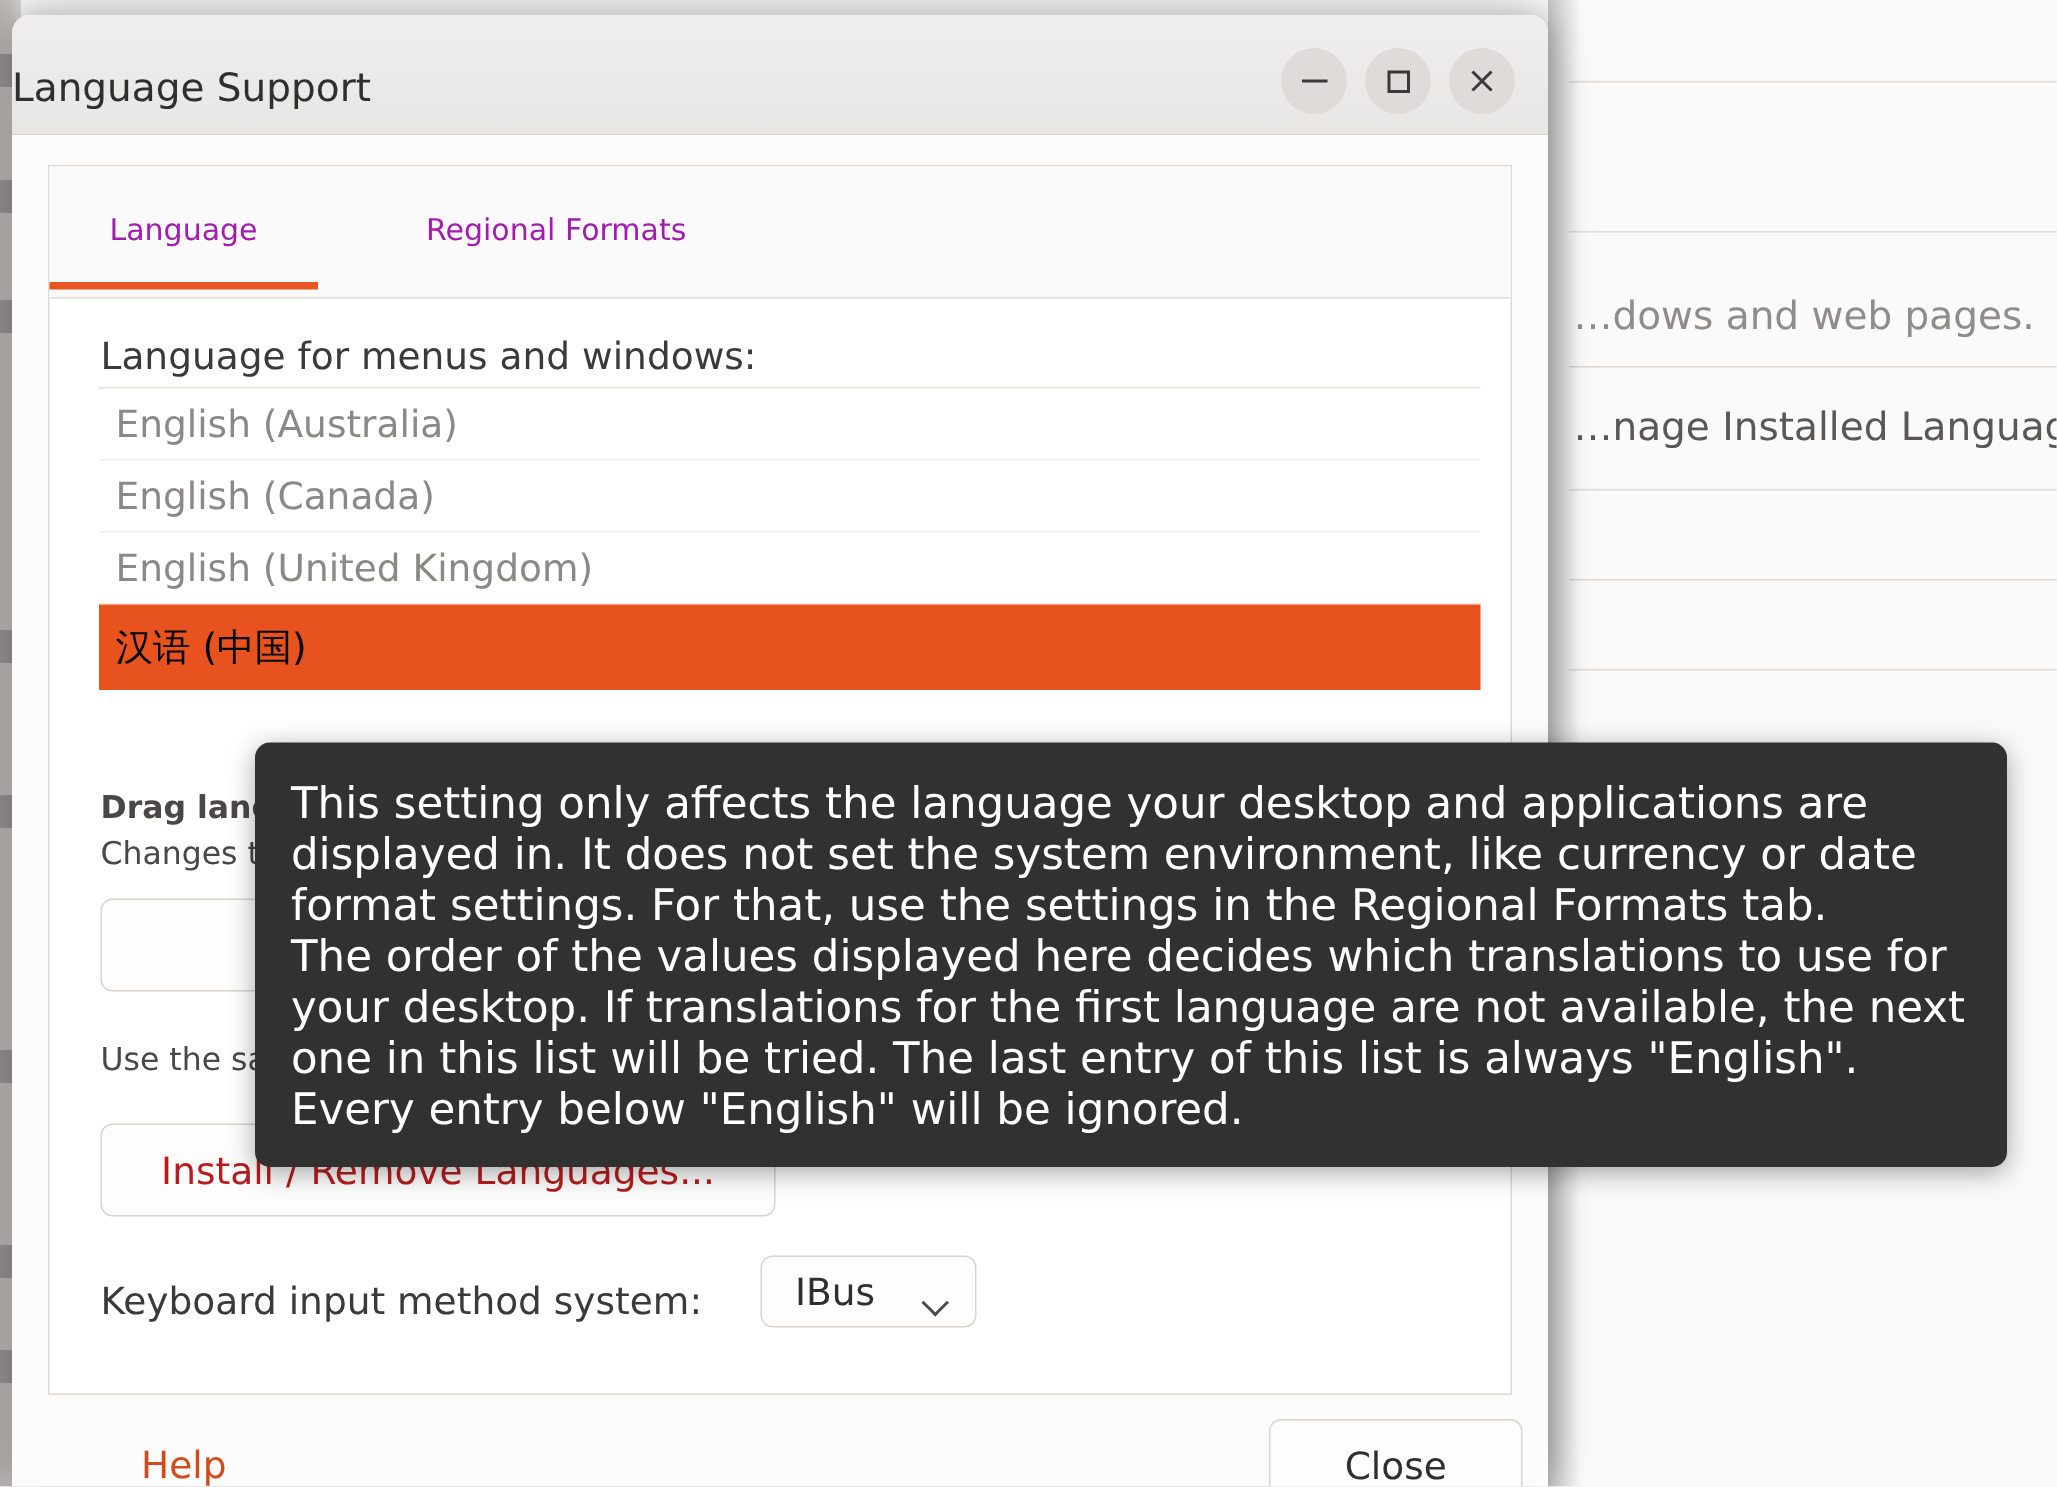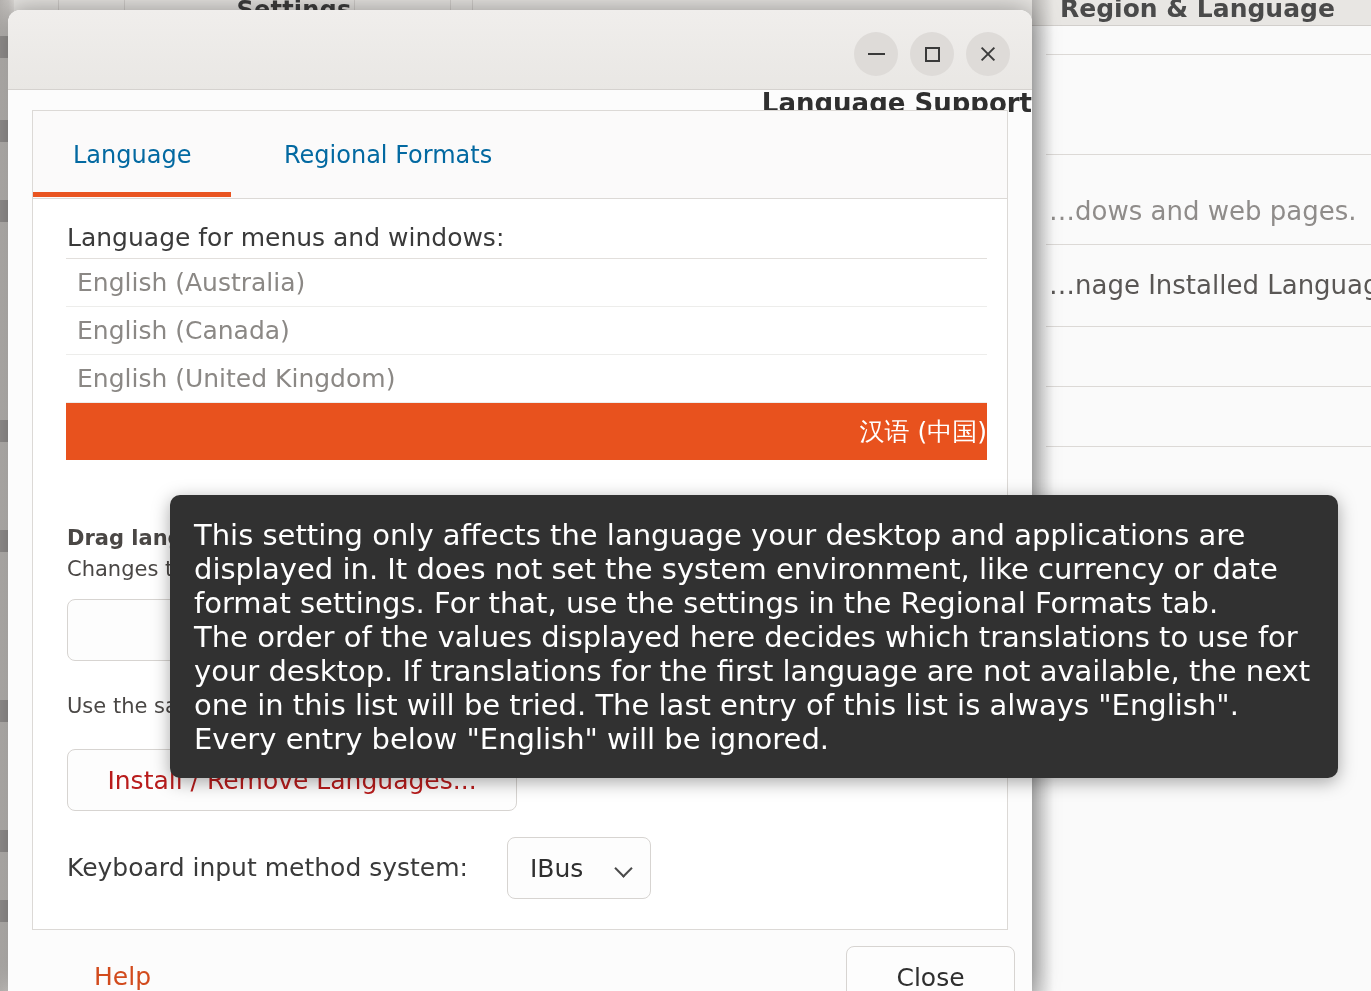--- a/index.html
+++ b/index.html
@@ -70,21 +70,21 @@
     box-shadow: 0 0 28px rgba(0,0,0,.38);
     z-index: 4; overflow: hidden;
   }
   .titlebar {
     position: relative; height: 80px;
     background: linear-gradient(180deg,#f0eeec,#e9e7e4);
     border-bottom: 1px solid #d5d2cf; border-radius: 12px 12px 0 0;
   }
   .dialog-title {
     position: absolute; left: 0; right: 0; top: 34px;
-    text-align: right; font-size: 26px; font-weight: bold; color: #2f2f2f; margin-top: 44px;
+    text-align: left; font-size: 26px; font-weight: normal; color: #2f2f2f;
   }
   .win-btn {
     position: absolute; top: 22px; width: 44px; height: 44px;
     border-radius: 50%; background: #dedbd8; border: none;
     display: flex; align-items: center; justify-content: center;
     cursor: pointer;
   }
   .win-btn.min { right: 134px; }
   .win-btn.max { right: 78px; }
   .win-btn.close { right: 22px; }
@@ -101,21 +101,21 @@
   .content {
     position: absolute; left: 24px; top: 100px;
     width: 976px; height: 820px;
     background: #ffffff; border: 1px solid #dcd9d6;
   }
   .tabs {
     position: relative; height: 88px; border-bottom: 1px solid #dcd9d6;
     background: #fbfafa;
   }
   .tab {
-    position: absolute; top: 30px; font-size: 24px; color: #0369a1;
+    position: absolute; top: 30px; font-size: 20px; color: #a21caf;
     cursor: pointer; padding-bottom: 26px;
   }
   .tab.t0 { left: 40px; }
   .tab.t1 { left: 251px; }
   .tab.active::after {
     content: ""; position: absolute; left: -40px; right: -40px; bottom: -2px;
     height: 5px; background: #e95420;
   }
 
   .section-label {
@@ -127,22 +127,22 @@
     position: absolute; left: 33px; top: 147px; width: 921px; height: 145px;
     overflow: hidden; background: #fff; border-top: 1px solid #e2dfdc;
   }
   .lang-row {
     position: relative; height: 48px; line-height: 48px;
     font-size: 25px; color: #8b8885; padding-left: 11px;
     border-bottom: 1px solid #ededeb; cursor: pointer; white-space: nowrap;
   }
   .lang-row.first { color: #1a1a1a; margin-top: -16px; height: 48px; line-height: 40px; }
   .lang-row.selected {
-    background: #e8521e; color: #ffffff; border-bottom: none;
-    height: 57px; line-height: 57px; text-align: right;
+    background: #e8521e; color: #000000; border-bottom: none;
+    height: 57px; line-height: 57px;
   }
 
   .drag-note {
     position: absolute; left: 34px; top: 415px;
     font-size: 21px; font-weight: bold; color: #4a4745; white-space: nowrap;
   }
   .changes-note {
     position: absolute; left: 34px; top: 446px;
     font-size: 21px; color: #4a4745; white-space: nowrap;
   }
@@ -159,21 +159,21 @@
   .use-same {
     position: absolute; left: 34px; top: 583px;
     font-size: 21px; color: #4a4745; white-space: nowrap;
   }
 
   .ime-label {
     position: absolute; left: 34px; top: 742px;
     font-size: 25px; color: #3a3a3a; white-space: nowrap;
   }
   .ime-select {
-    position: absolute; left: 474px; top: 726px; width: 144px; height: 62px;
+    position: absolute; left: 474px; top: 726px; width: 144px; height: 48px;
     background: #fdfdfd; border: 1px solid #d7d4d1; border-radius: 8px;
     display: flex; align-items: center; cursor: pointer;
   }
   .ime-value { margin-left: 22px; font-size: 25px; color: #2f2f2f; }
   .chev {
     position: absolute; right: 20px; top: 24px;
     width: 13px; height: 13px;
     border-right: 2px solid #4a4a4a; border-bottom: 2px solid #4a4a4a;
     transform: rotate(45deg);
   }
@@ -211,30 +211,20 @@
     <div class="dock-icon" style="top:120px"></div>
     <div class="dock-icon" style="top:200px"></div>
     <div class="dock-icon" style="top:420px"></div>
     <div class="dock-icon" style="top:530px"></div>
     <div class="dock-icon" style="top:700px"></div>
     <div class="dock-icon" style="top:830px"></div>
     <div class="dock-icon" style="top:900px"></div>
   </div>
 
   <div class="settings-win">
-    <div class="settings-header">
-      <div class="settings-sep-v" style="left:44px"></div>
-      <div class="settings-sep-v" style="left:110px"></div>
-      <div class="settings-sep-v" style="left:340px"></div>
-      <div class="settings-sep-v" style="left:436px"></div>
-      <div class="settings-sep-v" style="left:458px"></div>
-      <div class="settings-title">Settings</div>
-      <div class="settings-min-dash"></div>
-      <div class="panel-title">Region &amp; Language</div>
-    </div>
 
     <div class="bg-body">
       <div class="bg-rule" style="top:28px"></div>
       <div class="bg-rule" style="top:128px"></div>
       <div class="bg-rule" style="top:218px"></div>
       <div class="bg-rule" style="top:300px"></div>
       <div class="bg-rule" style="top:360px"></div>
       <div class="bg-rule" style="top:420px"></div>
       <div class="bg-text" style="top:170px">…dows and web pages.</div>
       <div class="bg-text dark" style="top:244px">…nage Installed Languages</div>

